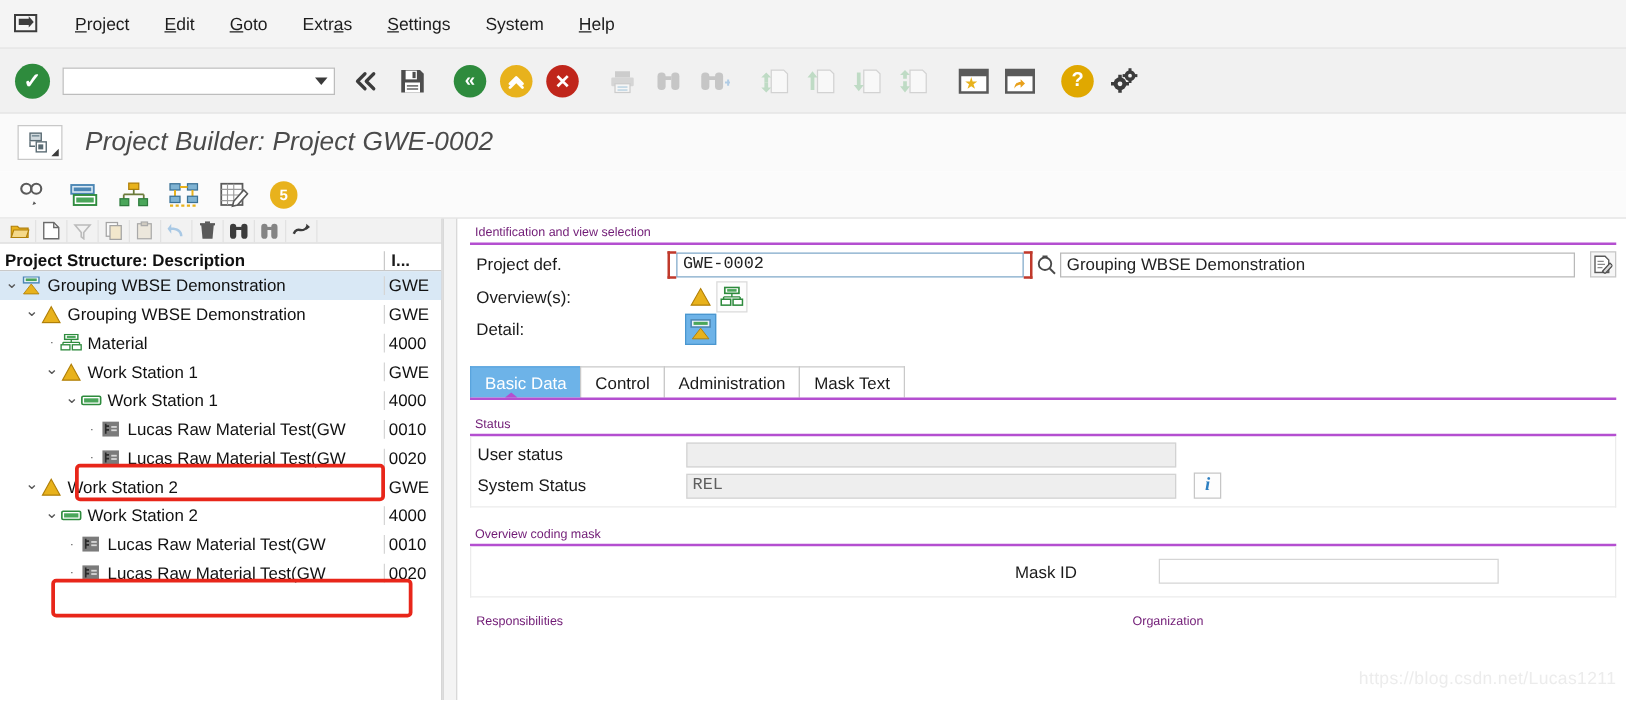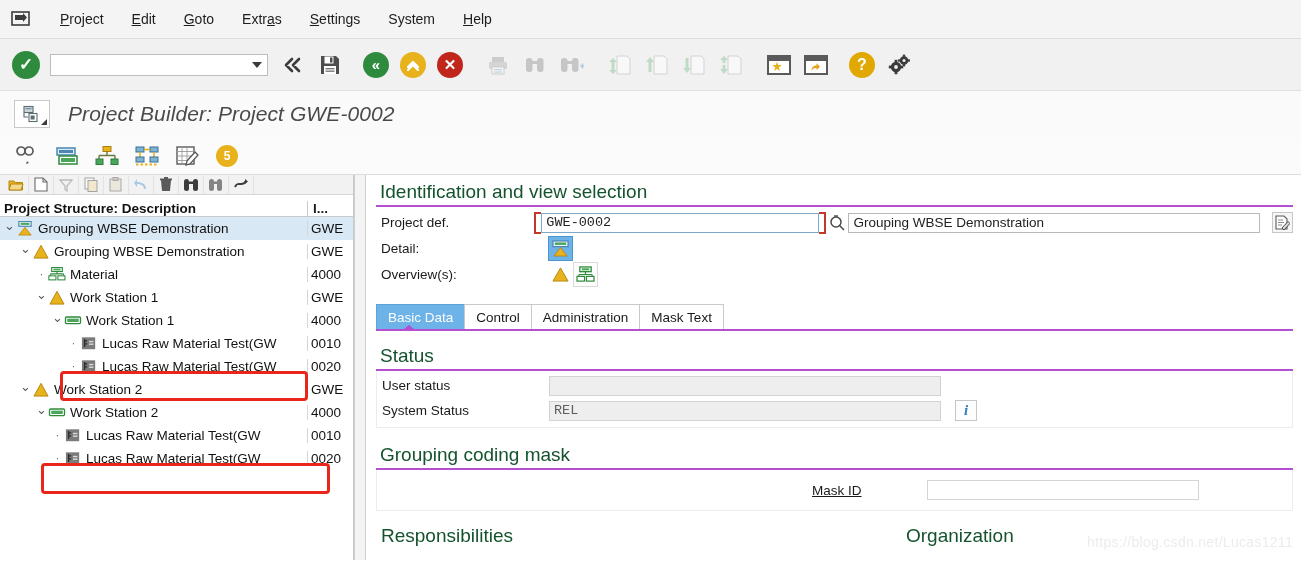--- a/index.html
+++ b/index.html
@@ -58,21 +58,21 @@
   .tcell-id{width:46px;border-left:1px solid #d5d5d5;padding-left:3px;box-sizing:border-box;font-size:13.5px;overflow:hidden;white-space:nowrap;color:#111;}
   .twig{width:11px;display:inline-block;text-align:center;color:#5a5a5a;font-size:10px;flex:none;}
   .tico{width:19px;height:16px;margin-right:4px;flex:none;display:flex;align-items:center;justify-content:center;}
   .tlabel{font-size:13.5px;color:#111;white-space:nowrap;}
 
   
   .pane-gap{width:10px;background:#f4f4f4;border-left:1px solid #cfcfcf;border-right:1px solid #cfcfcf;}
 
   
   .grp{margin:0 8px 0 10px;}
-  .grp-title{font-size:19px;color:#14532d;padding:2px 0 2px 4px;}
+  .grp-title{font-size:10px;color:#701a75;padding:2px 0 2px 4px;}
   .grp-rule{height:2px;background:#b44fd0;}
   .frow{display:flex;align-items:center;height:25px;}
   .flabel{width:172px;padding-left:5px;font-size:13.5px;color:#1a1a1a;box-sizing:border-box;}
   .inp{height:20px;border:1px solid #b9b9b9;background:#fff;box-sizing:border-box;display:flex;align-items:center;padding:0 4px;font-size:13.5px;color:#222;}
   .inp.ro{background:#eeeeee;border-color:#d2d2d2;color:#5f5f5f;}
   .mono{font-family:"Liberation Mono",monospace;font-size:13.5px;}
   .focusfield{position:relative;}
   .brk{position:absolute;width:7px;height:22px;top:-1px;}
   .brk:before{content:"";position:absolute;left:0;top:0;width:7px;height:2px;background:#c0392b;}
   .brk:after{content:"";position:absolute;left:0;bottom:0;width:7px;height:2px;background:#c0392b;}
@@ -589,47 +589,47 @@
           <div class="iconbtn" style="margin-left:12px;">
             <svg width="15" height="15" viewBox="0 0 15 15">
               <path d="M1 1 h8 l3 3 v10 H1 Z" fill="#fff" stroke="#5a5a5a" stroke-width="1.1"></path>
               <path d="M3 5 h5 M3 7.5 h6 M3 10 h4" stroke="#8a8a8a" stroke-width="1"></path>
               <path d="M7 13 L13 6.5 l2 2 L9 15 Z" fill="#d9d9d9" stroke="#4a4a4a" stroke-width="1"></path>
             </svg>
           </div>
         </div>
 
         <div class="frow" style="height:26px;">
-          <div class="flabel">Detail:</div>
-          <div class="sqbtn active">
-            <svg width="19" height="17" viewBox="0 0 20 18">
-              <rect x="2" y="1" width="16" height="6" fill="#eaf3fa" stroke="#4b86b4" stroke-width="1.3"></rect>
-              <rect x="4" y="2.6" width="12" height="2.6" fill="#4aa65a"></rect>
-              <path d="M10 8 L17 17 H3 Z" fill="#e8b21c" stroke="#b07f08" stroke-width="0.8"></path>
-            </svg>
-          </div>
-        </div>
-
-        <div class="frow" style="height:26px;">
           <div class="flabel">Overview(s):</div>
           <div class="sqbtn">
             <svg width="19" height="17" viewBox="0 0 20 18">
                 <path d="M10 2 L18 16 H2 Z" fill="#e8b21c" stroke="#b07f08" stroke-width="0.9"></path>
               </svg>
           </div>
           <div class="sqbtn plain">
             <svg width="19" height="17" viewBox="0 0 20 18">
               <rect x="4" y="1" width="12" height="5" fill="#fff" stroke="#2e8b3d" stroke-width="1.4"></rect>
               <rect x="6" y="2.4" width="8" height="2.2" fill="#4aa65a"></rect>
               <path d="M10 6 v3 M3 9 h14 M3 9 v2 M17 9 v2" stroke="#2e8b3d" stroke-width="1.2" fill="none"></path>
               <rect x="1" y="11" width="8" height="5" fill="#fff" stroke="#2e8b3d" stroke-width="1.3"></rect>
               <rect x="11" y="11" width="8" height="5" fill="#fff" stroke="#2e8b3d" stroke-width="1.3"></rect>
             </svg>
           </div>
         </div>
+
+        <div class="frow" style="height:26px;">
+          <div class="flabel">Detail:</div>
+          <div class="sqbtn active">
+            <svg width="19" height="17" viewBox="0 0 20 18">
+              <rect x="2" y="1" width="16" height="6" fill="#eaf3fa" stroke="#4b86b4" stroke-width="1.3"></rect>
+              <rect x="4" y="2.6" width="12" height="2.6" fill="#4aa65a"></rect>
+              <path d="M10 8 L17 17 H3 Z" fill="#e8b21c" stroke="#b07f08" stroke-width="0.8"></path>
+            </svg>
+          </div>
+        </div>
       </div>
 
       <div class="tabstrip" style="margin-top:16px;">
         <div class="tab on">Basic Data</div>
         <div class="tab">Control</div>
         <div class="tab">Administration</div>
         <div class="tab">Mask Text</div>
       </div>
       <div class="tabrule">
         <span class="tabnotch"></span>
@@ -647,26 +647,26 @@
         <div class="frow">
           <div class="flabel">System Status</div>
           <div class="inp ro mono" style="width:392px;">REL</div>
           <div class="iconbtn" style="margin-left:14px;background:#fdfdfd;">
             <span style="font-family:'Liberation Serif',serif;font-style:italic;font-weight:bold;color:#2d7fc1;font-size:15px;line-height:1;">i</span>
           </div>
         </div>
       </div>
 
       <div class="grp" style="margin-top:14px;">
-        <div class="grp-title">Grouping coding mask</div>
+        <div class="grp-title">Overview coding mask</div>
         <div class="grp-rule"></div>
       </div>
       <div class="boxframe" style="border:1px solid #ececec;border-top:none;height:40px;display:flex;align-items:center;">
         <div style="width:430px;"></div>
-        <div class="flabel" style="width:120px;text-decoration:underline;">Mask ID</div>
+        <div class="flabel" style="width:120px;">Mask ID</div>
         <div class="inp" style="width:272px;border-color:#d5d5d5;"></div>
       </div>
 
       <div style="display:flex;margin:12px 8px 0 10px;">
         <div class="grp-title" style="width:520px;padding-left:5px;">Responsibilities</div>
         <div class="grp-title" style="padding-left:5px;">Organization</div>
       </div>
 
       <div class="watermark">https://blog.csdn.net/Lucas1211</div>
     </div>

